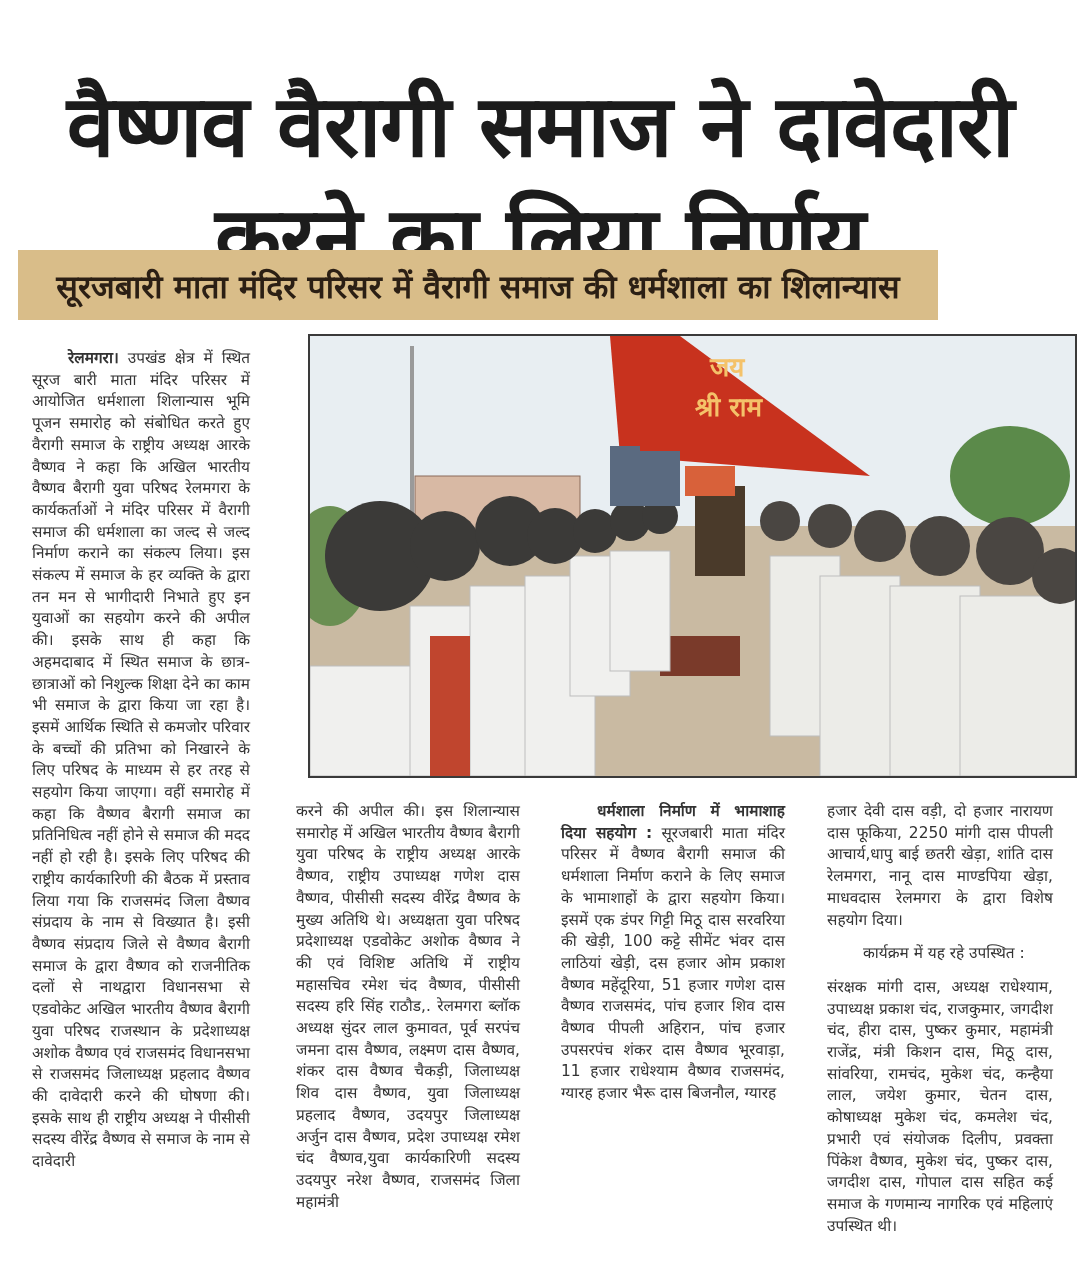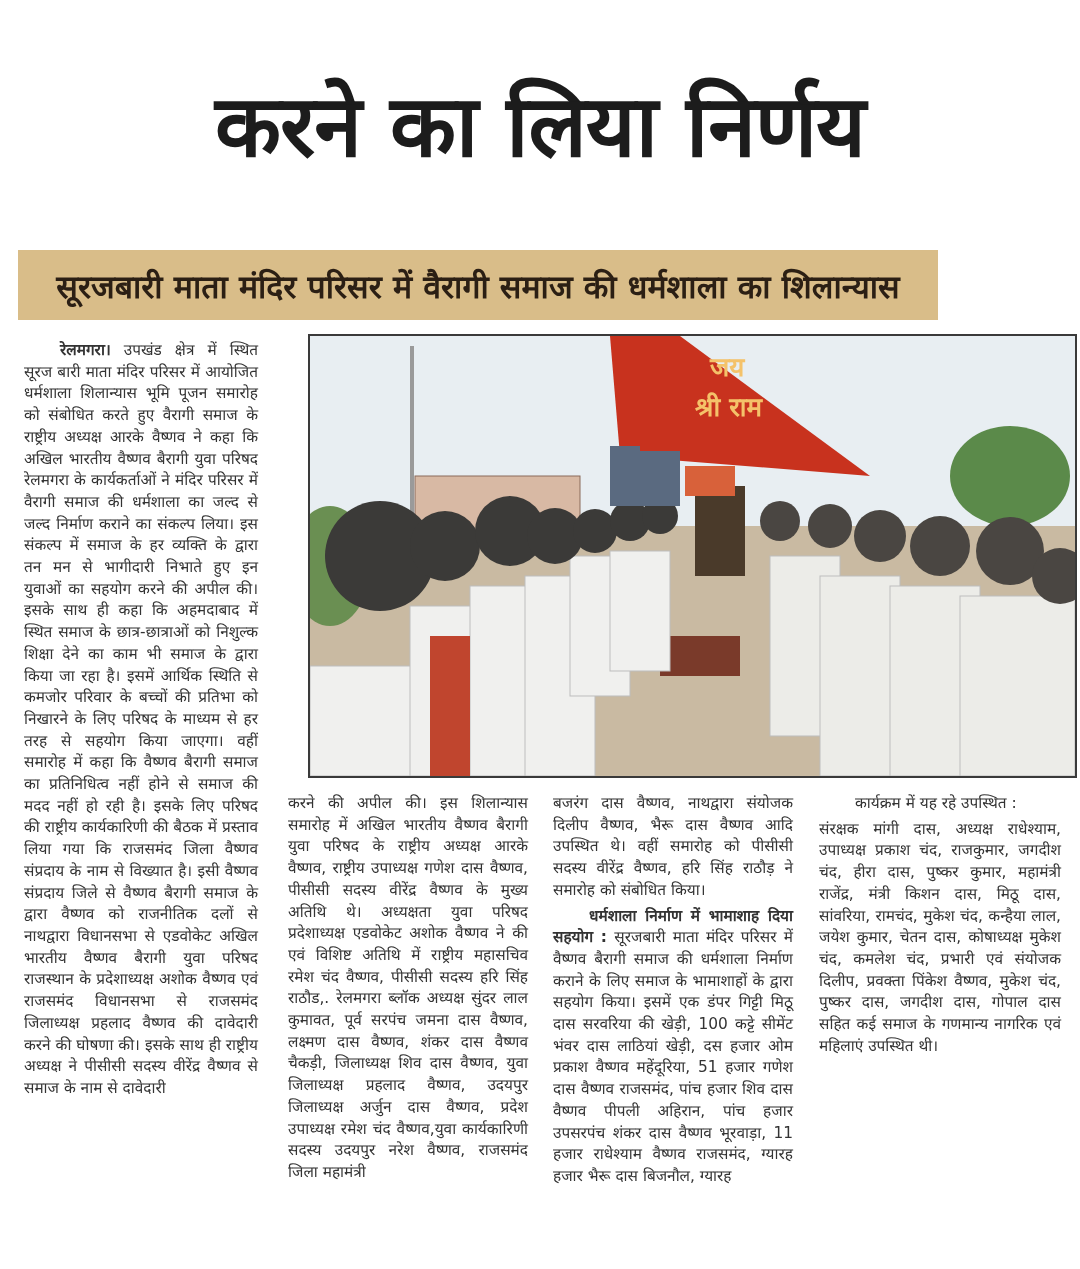--- a/index.html
+++ b/index.html
@@ -24,33 +24,34 @@
     position: absolute; left: 287px; top: 334px; width: 765px; height: 440px;
     border: 2px solid #3a3a3a; overflow: hidden;
     background: linear-gradient(180deg, #e9eef2 0%, #e2e8ec 28%, #c9c4bd 55%, #b8a996 80%, #d8cbb4 100%);
     margin-left: 21px;
   }
   .photo svg { position: absolute; left: 0; top: 0; }
   .col {
     position: absolute; font-size: 15.4px; line-height: 21.7px; text-align: justify;
     color: #333;
   }
-  .col p { margin: 4px; }
+  .col p { margin: 12px; }
   .col .lead { font-weight: bold; }
   .col .subhead { font-weight: normal; text-indent: 36px; }
   .col .indent { text-indent: 36px; }
   .col1 { left: 20px; top: 336px; width: 242px; }
   .col2 { left: 284px; top: 789px; width: 248px; }
   .col3 { left: 549px; top: 789px; width: 248px; }
   .col4 { left: 815px; top: 789px; width: 250px; }
 </style>
 </head>
 <body>
 
 <h1 class="headline">
+  <span>वैष्णव वैरागी समाज ने दावेदारी</span>
   <span class="line2">करने का लिया निर्णय</span>
 </h1>
 
 <div class="subbanner">
   <span>सूरजबारी माता मंदिर परिसर में वैरागी समाज की धर्मशाला का शिलान्यास</span>
 </div>
 
 <div class="col col1">
   <p class="indent"><span class="lead">रेलमगरा।</span> <span>उपखंड क्षेत्र में स्थित सूरज बारी माता मंदिर परिसर में आयोजित धर्मशाला शिलान्यास भूमि पूजन समारोह को संबोधित करते हुए वैरागी समाज के राष्ट्रीय अध्यक्ष आरके वैष्णव ने कहा कि अखिल भारतीय वैष्णव बैरागी युवा परिषद रेलमगरा के कार्यकर्ताओं ने मंदिर परिसर में वैरागी समाज की धर्मशाला का जल्द से जल्द निर्माण कराने का संकल्प लिया। इस संकल्प में समाज के हर व्यक्ति के द्वारा तन मन से भागीदारी निभाते हुए इन युवाओं का सहयोग करने की अपील की। इसके साथ ही कहा कि अहमदाबाद में स्थित समाज के छात्र-छात्राओं को निशुल्क शिक्षा देने का काम भी समाज के द्वारा किया जा रहा है। इसमें आर्थिक स्थिति से कमजोर परिवार के बच्चों की प्रतिभा को निखारने के लिए परिषद के माध्यम से हर तरह से सहयोग किया जाएगा। वहीं समारोह में कहा कि वैष्णव बैरागी समाज का प्रतिनिधित्व नहीं होने से समाज की मदद नहीं हो रही है। इसके लिए परिषद की राष्ट्रीय कार्यकारिणी की बैठक में प्रस्ताव लिया गया कि राजसमंद जिला वैष्णव संप्रदाय के नाम से विख्यात है। इसी वैष्णव संप्रदाय जिले से वैष्णव बैरागी समाज के द्वारा वैष्णव को राजनीतिक दलों से नाथद्वारा विधानसभा से एडवोकेट अखिल भारतीय वैष्णव बैरागी युवा परिषद राजस्थान के प्रदेशाध्यक्ष अशोक वैष्णव एवं राजसमंद विधानसभा से राजसमंद जिलाध्यक्ष प्रहलाद वैष्णव की दावेदारी करने की घोषणा की। इसके साथ ही राष्ट्रीय अध्यक्ष ने पीसीसी सदस्य वीरेंद्र वैष्णव से समाज के नाम से दावेदारी</span></p>
 </div>
@@ -116,20 +117,20 @@
     </g>
     <rect x="375" y="130" width="50" height="30" fill="#d8613a"></rect>
   </svg>
 </div>
 
 <div class="col col2">
   <p>करने की अपील की। इस शिलान्यास समारोह में अखिल भारतीय वैष्णव बैरागी युवा परिषद के राष्ट्रीय अध्यक्ष आरके वैष्णव, राष्ट्रीय उपाध्यक्ष गणेश दास वैष्णव, पीसीसी सदस्य वीरेंद्र वैष्णव के मुख्य अतिथि थे। अध्यक्षता युवा परिषद प्रदेशाध्यक्ष एडवोकेट अशोक वैष्णव ने की एवं विशिष्ट अतिथि में राष्ट्रीय महासचिव रमेश चंद वैष्णव, पीसीसी सदस्य हरि सिंह राठौड,. रेलमगरा ब्लॉक अध्यक्ष सुंदर लाल कुमावत, पूर्व सरपंच जमना दास वैष्णव, लक्ष्मण दास वैष्णव, शंकर दास वैष्णव चैकड़ी, जिलाध्यक्ष शिव दास वैष्णव, युवा जिलाध्यक्ष प्रहलाद वैष्णव, उदयपुर जिलाध्यक्ष अर्जुन दास वैष्णव, प्रदेश उपाध्यक्ष रमेश चंद वैष्णव,युवा कार्यकारिणी सदस्य उदयपुर नरेश वैष्णव, राजसमंद जिला महामंत्री</p>
 </div>
 
 <div class="col col3">
-  <p>बजरंग दास वैष्णव, नाथद्वारा संयोजक दिलीप वैष्णव, भैरू दास वैष्णव आदि उपस्थित थे। वहीं समारोह को पीसीसी सदस्य वीरेंद्र वैष्णव, हरि सिंह राठौड़ ने समारोह को संबोधित किया।</p>
   <p class="indent"><span class="lead">धर्मशाला निर्माण में भामाशाह दिया सहयोग :</span> <span>सूरजबारी माता मंदिर परिसर में वैष्णव बैरागी समाज की धर्मशाला निर्माण कराने के लिए समाज के भामाशाहों के द्वारा सहयोग किया। इसमें एक डंपर गिट्टी मिठू दास सरवरिया की खेड़ी, 100 कट्टे सीमेंट भंवर दास लाठियां खेड़ी, दस हजार ओम प्रकाश वैष्णव महेंदूरिया, 51 हजार गणेश दास वैष्णव राजसमंद, पांच हजार शिव दास वैष्णव पीपली अहिरान, पांच हजार उपसरपंच शंकर दास वैष्णव भूरवाड़ा, 11 हजार राधेश्याम वैष्णव राजसमंद, ग्यारह हजार भैरू दास बिजनौल, ग्यारह</span></p>
 </div>
 
 <div class="col col4">
+  <p>हजार देवी दास वड़ी, दो हजार नारायण दास फूकिया, 2250 मांगी दास पीपली आचार्य,धापु बाई छतरी खेड़ा, शांति दास रेलमगरा, नानू दास माण्डपिया खेड़ा, माधवदास रेलमगरा के द्वारा विशेष सहयोग दिया।</p>
   <p class="subhead">कार्यक्रम में यह रहे उपस्थित :</p>
   <p>संरक्षक मांगी दास, अध्यक्ष राधेश्याम, उपाध्यक्ष प्रकाश चंद, राजकुमार, जगदीश चंद, हीरा दास, पुष्कर कुमार, महामंत्री राजेंद्र, मंत्री किशन दास, मिठू दास, सांवरिया, रामचंद, मुकेश चंद, कन्हैया लाल, जयेश कुमार, चेतन दास, कोषाध्यक्ष मुकेश चंद, कमलेश चंद, प्रभारी एवं संयोजक दिलीप, प्रवक्ता पिंकेश वैष्णव, मुकेश चंद, पुष्कर दास, जगदीश दास, गोपाल दास सहित कई समाज के गणमान्य नागरिक एवं महिलाएं उपस्थित थी।</p>
 </div>
 
 </body></html>

